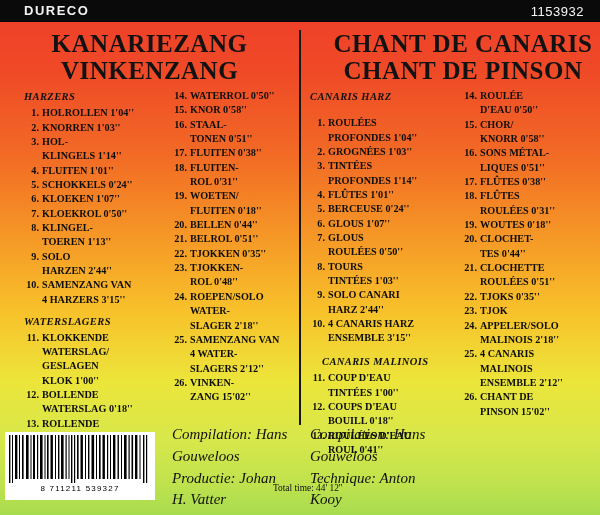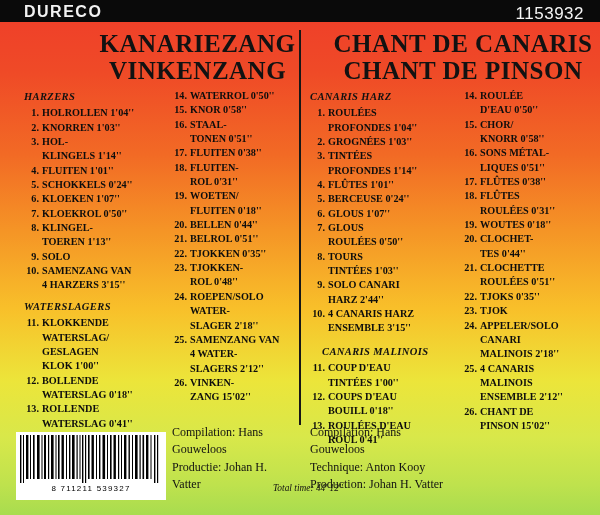--- a/index.html
+++ b/index.html
@@ -25,41 +25,40 @@
   }
   
   .topbar{
     position:absolute;left:0;top:0;width:600px;height:22px;
     background:#0a0a0a;
   }
   .label-logo{
     position:absolute;left:24px;top:3px;
     color:#f2f2f2;
     font-family:"Liberation Sans", sans-serif;
-    font-weight:bold;font-size:16px;letter-spacing:1.5px;
+    font-weight:bold;font-size:13px;letter-spacing:1.5px;
   }
   .catnum{
     position:absolute;right:16px;top:4px;
     color:#f5f5f5;font-family:"Liberation Sans", sans-serif;
-    font-size:17px;letter-spacing:0.5px;
+    font-size:13px;letter-spacing:0.5px;
   }
 
   
   .divider{
     position:absolute;left:299px;top:30px;width:2px;height:395px;
     background:#171717;
   }
 
   
   .title-left{
     position:absolute;left:0px;top:30px;width:299px;
     text-align:center;color:#121212;
     font-size:25px;font-weight:bold;line-height:1.08;
     letter-spacing:0.5px;
-    margin-left:48px;
   }
   .title-right{
     position:absolute;left:302px;top:30px;width:322px;
     text-align:center;color:#121212;
     font-size:25px;font-weight:bold;line-height:1.08;
     letter-spacing:0.5px;
   }
 
   .sect{
     color:#111;font-weight:bold;font-style:italic;font-size:10.5px;
@@ -73,30 +72,30 @@
   .trk{
     display:flex;margin-bottom:1.5px;
   }
   .num{
     min-width:15px;text-align:right;font-weight:bold;margin-right:3px;
   }
   .ttl{font-weight:bold;}
 
   
   .credits{
-    position:absolute;font-size:12px;color:#111;
+    position:absolute;font-size:15px;font-style:italic;color:#111;
     line-height:1.45;
   }
   .total{
-    position:absolute;font-size:9.4px;font-style:italic;color:#111;
+    position:absolute;font-size:9.4px;color:#111;
   }
 
   
   .barcode{
-    position:absolute;left:16px;top:432px;width:150px;height:68px;
+    position:absolute;left:5px;top:432px;width:150px;height:68px;
     background:#fff;
   }
   .bc-lines{position:absolute;left:4px;top:3px;width:142px;height:48px;}
   .bc-num{
     position:absolute;left:4px;top:52px;width:142px;
     font-family:"Liberation Sans", sans-serif;font-size:8px;color:#000;
     letter-spacing:1.2px;text-align:center;
   }
 </style>
 </head>
@@ -161,20 +160,24 @@
         </div>
         <div class="trk">
           <span class="num"></span>
           <span class="ttl">TOEREN  1'13''</span>
         </div>
         <div class="trk">
           <span class="num">9.</span>
           <span class="ttl">SOLO</span>
         </div>
         <div class="trk">
+          <span class="num"></span>
+          <span class="ttl">HARZEN  2'44''</span>
+        </div>
+        <div class="trk">
           <span class="num">10.</span>
           <span class="ttl">SAMENZANG VAN</span>
         </div>
         <div class="trk">
           <span class="num"></span>
           <span class="ttl">4 HARZERS  3'15''</span>
         </div>
       </div>
     <div class="sect" style="margin:8px 0 4px 0;">WATERSLAGERS</div>
     <div id="L1W">
@@ -300,21 +303,21 @@
           <span class="ttl">VINKEN-</span>
         </div>
         <div class="trk">
           <span class="num"></span>
           <span class="ttl">ZANG  15'02''</span>
         </div>
       </div>
   </div>
 
   <div class="col" style="left:310px;top:90px;width:150px;">
-    <div class="sect" style="margin-bottom:4px;">CANARIS HARZ</div>
+    <div class="sect" style="margin-bottom:14px;">CANARIS HARZ</div>
     <div id="R1">
         <div class="trk">
           <span class="num">1.</span>
           <span class="ttl">ROULÉES</span>
         </div>
         <div class="trk">
           <span class="num"></span>
           <span class="ttl">PROFONDES  1'04''</span>
         </div>
         <div class="trk">
@@ -465,24 +468,20 @@
           <span class="num">22.</span>
           <span class="ttl">TJOKS  0'35''</span>
         </div>
         <div class="trk">
           <span class="num">23.</span>
           <span class="ttl">TJOK</span>
         </div>
         <div class="trk">
           <span class="num">24.</span>
           <span class="ttl">APPELER/SOLO</span>
-        </div>
-        <div class="trk">
-          <span class="num"></span>
-          <span class="ttl">CANARI</span>
         </div>
         <div class="trk">
           <span class="num"></span>
           <span class="ttl">MALINOIS  2'18''</span>
         </div>
         <div class="trk">
           <span class="num">25.</span>
           <span class="ttl">4 CANARIS</span>
         </div>
         <div class="trk">

